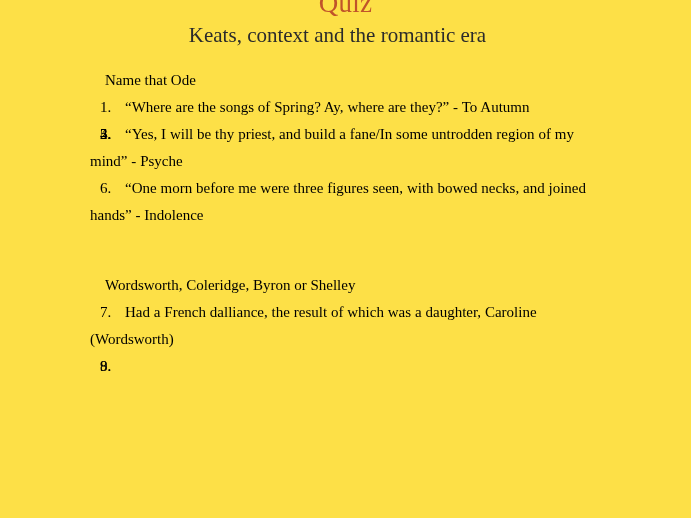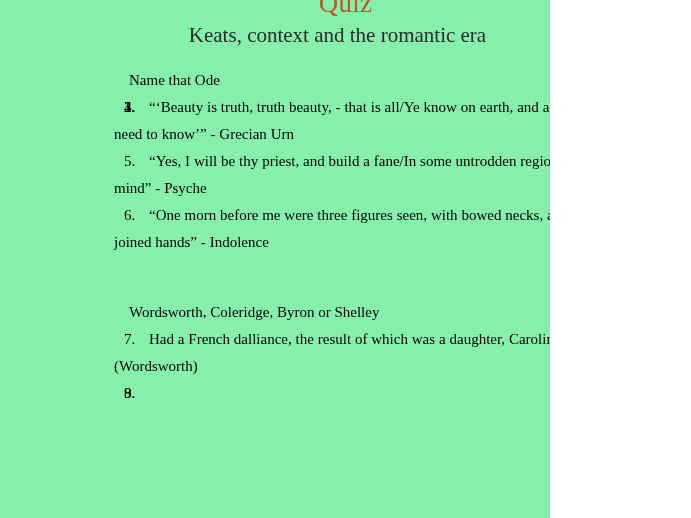--- a/index.html
+++ b/index.html
@@ -10,23 +10,23 @@
   }
 
   body {
     font-family: "Liberation Serif", "DejaVu Serif", serif;
     color: #000000;
   }
 
   
   .page {
     position: relative;
-    width: 550px;
+    width: 691px;
     height: 518px;
-    background: #86efac;
+    background: #fde047;
     overflow: hidden;
   }
 
   
   .doc {
     position: absolute;
     left: 0;
     top: -12px;
     width: 691px;
   }
@@ -49,21 +49,20 @@
     line-height: 26px;
     color: #2b2b2b;
     font-weight: normal;
     margin: 0;
     padding: 4px 16px 0 0;
   }
 
   
   .body-block {
     padding: 0 0 0 0;
-    margin-left: 24px;
   }
 
   .section {
     margin: 0;
   }
 
   .section-heading {
     font-size: 15px;
     line-height: 27px;
     margin: 0;
@@ -126,30 +125,30 @@
 
     <div class="body-block">
 
       <div class="section">
 
         <p class="section-heading heading-gap-top">Name that Ode</p>
 
         <ol class="quiz-list">
           <li>
             <span class="num">1.</span>
+            <span>“Where are the songs of Spring? Ay, where are they?” - To Autumn</span>
           </li>
           <li>
             <span class="num">2.</span>
           </li>
           <li>
             <span class="num">3.</span>
           </li>
           <li>
             <span class="num">4.</span>
-            <span>“‘Beauty is truth, truth beauty, - that is all/Ye know on earth, and all ye need to know’” - Grecian Urn</span>
           </li>
           <li>
             <span class="num">5.</span>
             <span>“Yes, I will be thy priest, and build a fane/In some untrodden region of my mind” - Psyche</span>
           </li>
           <li>
             <span class="num">6.</span>
             <span>“One morn before me were three figures seen, with bowed necks, and joined hands” - Indolence</span>
           </li>
         </ol>

